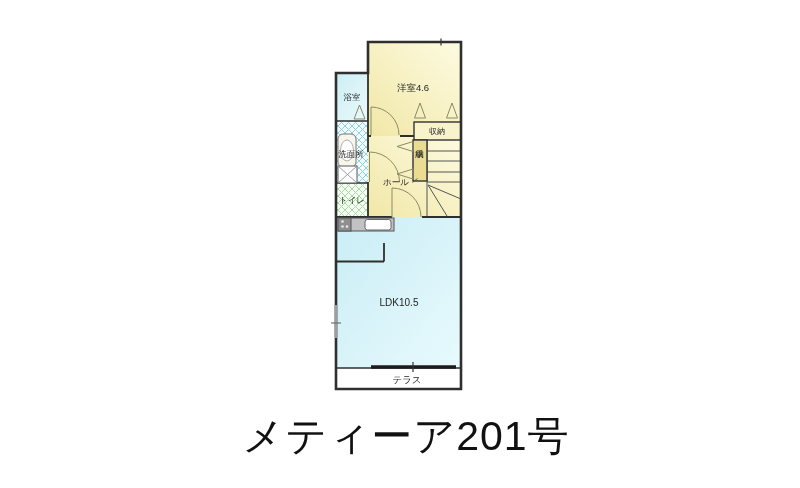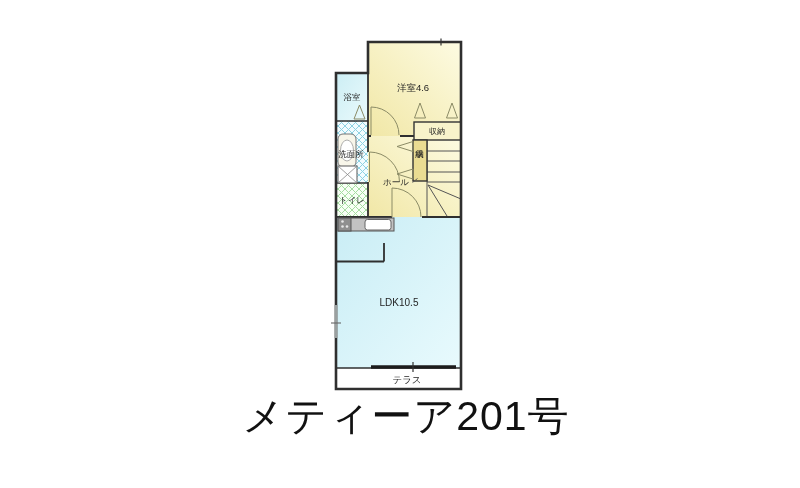--- a/index.html
+++ b/index.html
@@ -1,21 +1,21 @@
 <!DOCTYPE html>
 <html><head>
 <meta charset="utf-8">
 <style>
   html,body{margin:0;padding:0;background:#ffffff;}
   #stage{position:relative;width:800px;height:488px;background:#ffffff;overflow:hidden;
          font-family:"Liberation Sans",sans-serif;margin-left:16px;}
   #plan-svg{position:absolute;left:0;top:0;}
   .lbl{fill:#1f1f1f;font-family:"Liberation Sans",sans-serif;}
   .vtext{writing-mode:vertical-rl;text-orientation:upright;}
-  #plan-title{position:absolute;left:0;top:389px;width:780px;text-align:center;
+  #plan-title{position:absolute;left:0;top:409px;width:780px;text-align:center;
               font-size:41px;font-weight:500;color:#111;letter-spacing:1px;
               font-family:"Liberation Sans",sans-serif;}
 </style>
 </head>
 <body>
 
 <div id="stage">
 
   <svg id="plan-svg" width="800" height="488" viewBox="0 0 800 488">
     <defs>

